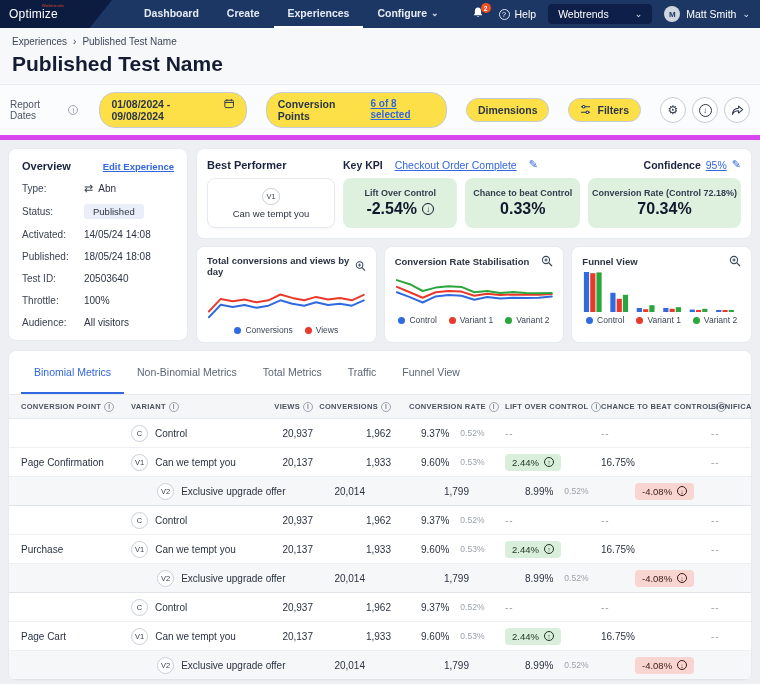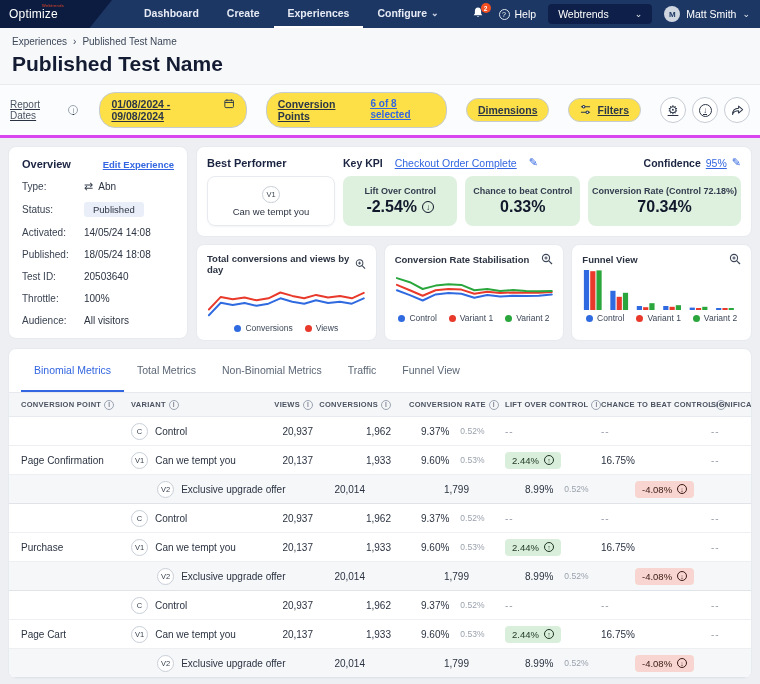--- a/index.html
+++ b/index.html
@@ -30,22 +30,22 @@
     font-size:8px; font-weight:bold; display:flex; align-items:center; justify-content:center; }
   .chev { font-size:9px; line-height:6px; opacity:.9; }
 
   
   .page-head { background:#f7f8fa; padding:8px 12px 8px; }
   .crumbs { font-size:10px; color:#3c4758; display:flex; gap:6px; align-items:center; }
   .crumbs .link { cursor:pointer; }
   .page-title { font-size:21px; font-weight:bold; color:#141c33; margin-top:5px; }
 
   
-  .toolbar { background:#fbfcfd; border-top:1px solid #e9ebef; border-bottom:3px solid #d946ef;
-    display:flex; align-items:center; gap:19px; padding:7px 10px;text-decoration:underline; }
+  .toolbar { background:#fbfcfd; border-top:1px solid #e9ebef; border-bottom:5px solid #d946ef;
+    display:flex; align-items:center; gap:19px; padding:7px 10px; }
   .tb-label { font-size:10px; color:#4a5563; display:flex; align-items:center; gap:4px; margin-right:2px; }
   .info-i { width:10px; height:10px; border:1px solid #9aa4b0; color:#7d8694; border-radius:50%;
     font-size:6.5px; display:inline-flex; align-items:center; justify-content:center; font-style:normal; flex:none; }
   .btn { border:1px solid #c6ccd4; border-radius:16px; background:#fde047; padding:5px 11px;
     font-size:10.5px; font-weight:bold; color:#2b3647; display:flex; align-items:flex-start; gap:6px; cursor:pointer; }
   .btn .blue-link { color:#3366e0; text-decoration:underline; font-size:10px; }
   .tb-right { margin-left:auto; display:flex; gap:6px; }
   .icon-btn { width:26px; height:26px; border:1px solid #c6ccd4; border-radius:14px; background:#fff;
     display:flex; align-items:center; justify-content:center; cursor:pointer; color:#2b3647; font-size:12px; }
   .circle-dl { width:13px; height:13px; border:1.2px solid #2b3647; border-radius:50%;
@@ -412,24 +412,24 @@
       </div>
     </div>
   </div>
 
   <div class="card metrics">
     <div class="tabbar">
       <div class="tab active">
           <span>Binomial Metrics</span>
         </div>
       <div class="tab">
+          <span>Non-Binomial Metrics</span>
+        </div>
+      <div class="tab">
           <span>Total Metrics</span>
-        </div>
-      <div class="tab">
-          <span>Non-Binomial Metrics</span>
         </div>
       <div class="tab">
           <span>Traffic</span>
         </div>
       <div class="tab">
           <span>Funnel View</span>
         </div>
     </div>
     <div class="thead">
         <div class="th">

